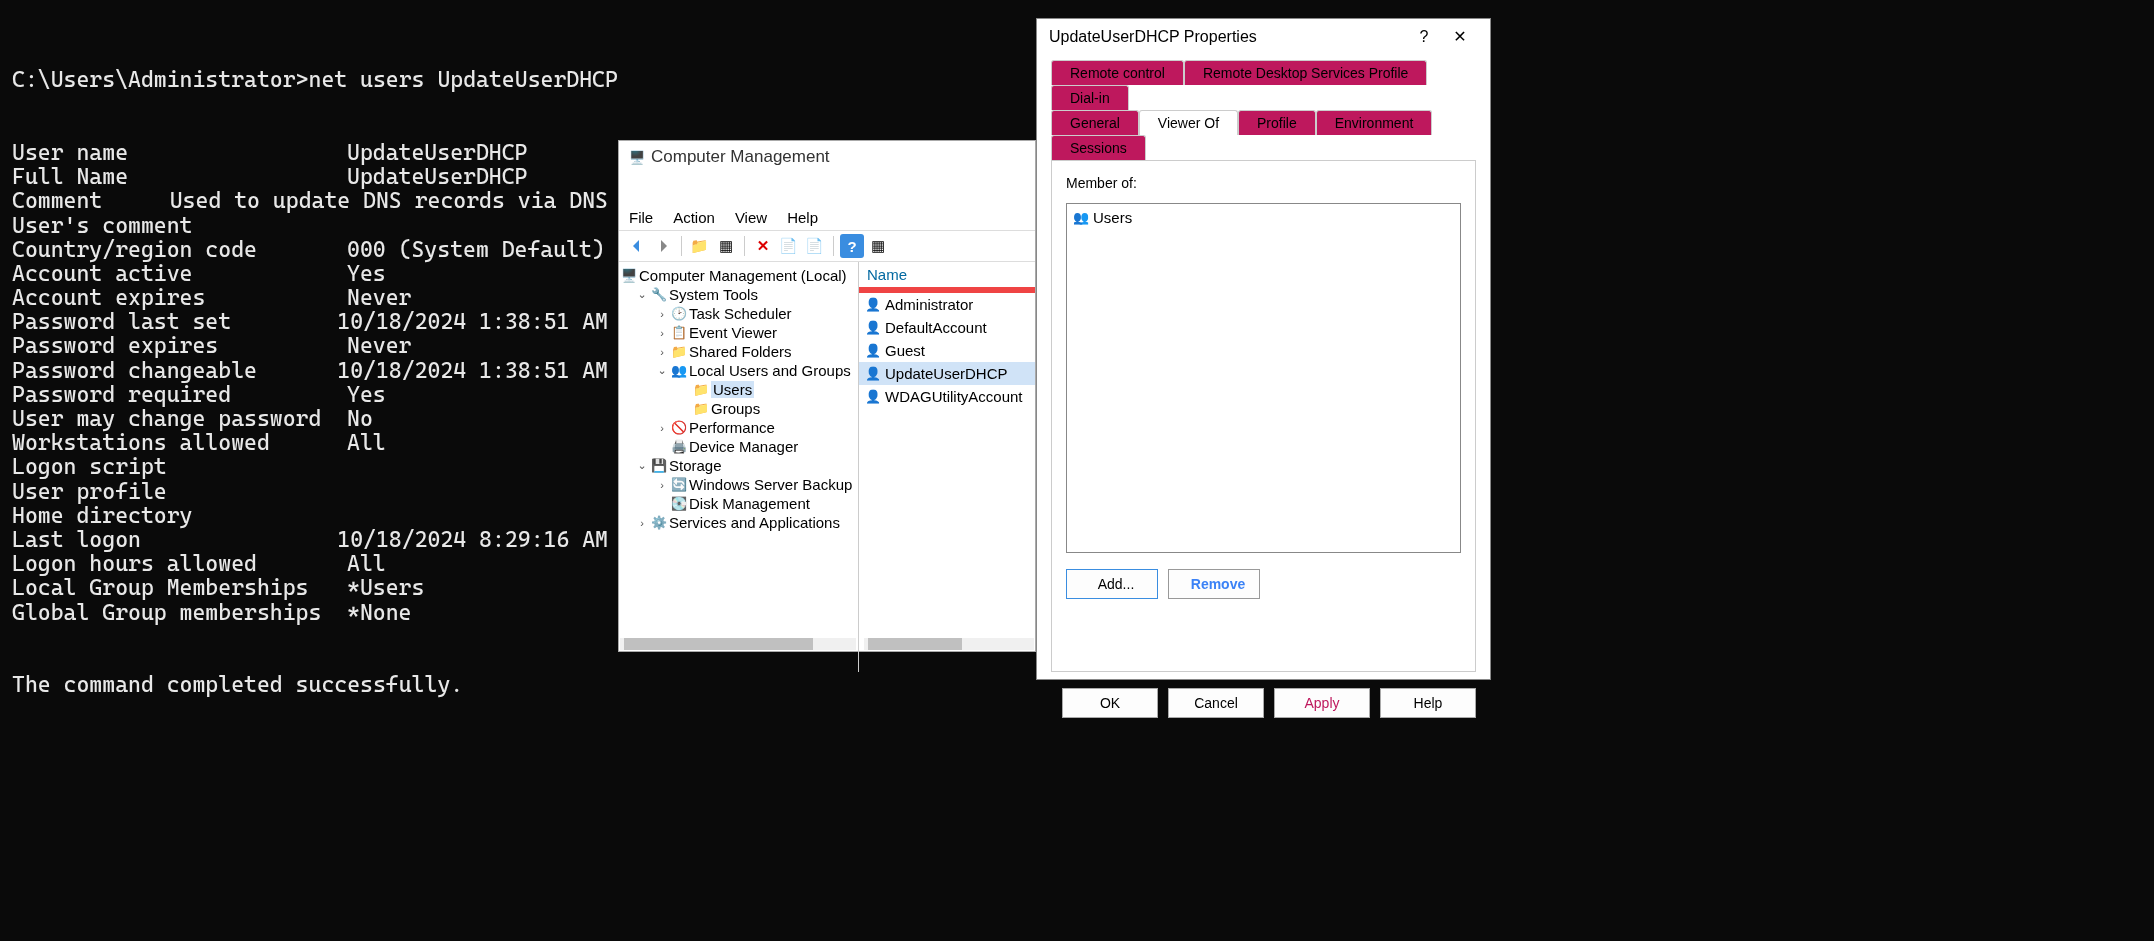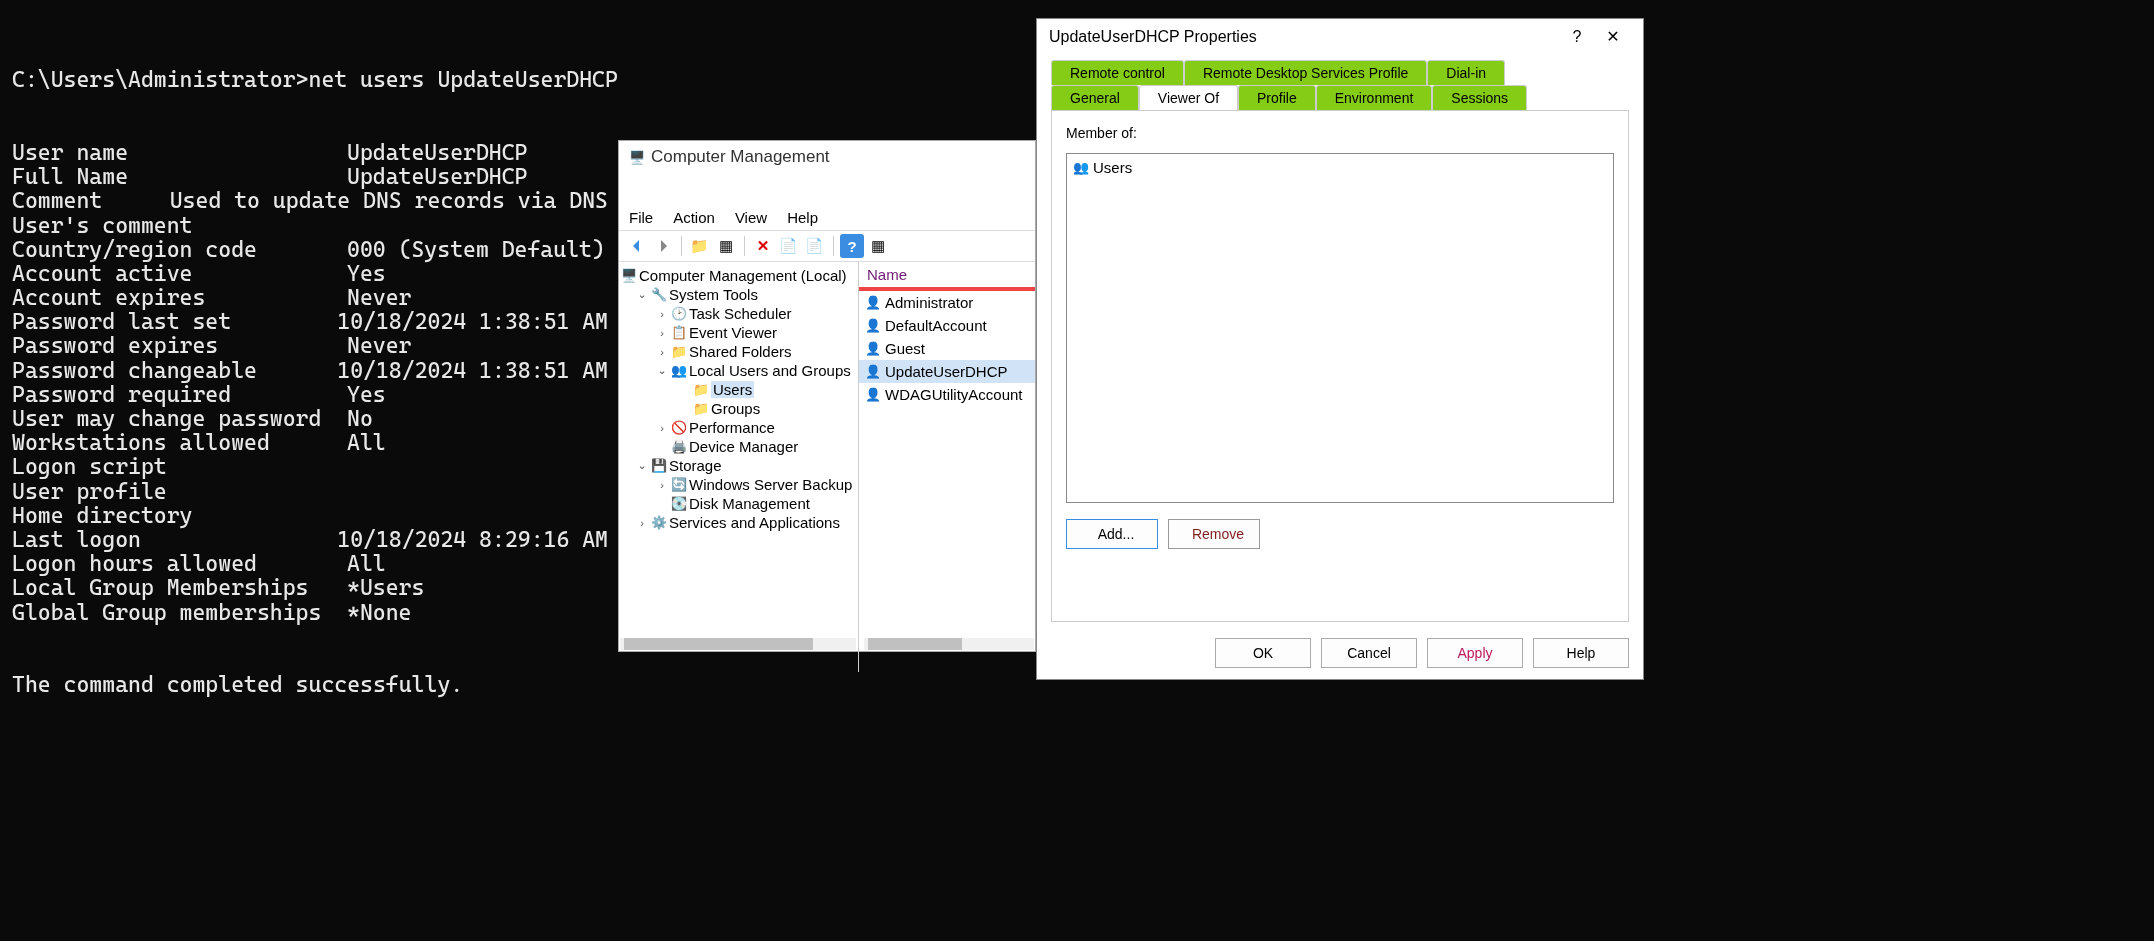--- a/index.html
+++ b/index.html
@@ -75,23 +75,23 @@
   border-right: 1px solid #ccc;
   padding: 4px 2px;
   overflow: hidden;
 }
 .cm-list {
   flex: 1;
   padding: 0;
 }
 .cm-list-header {
   padding: 4px 8px;
-  border-bottom: 4px solid #ef4444;
+  border-bottom: 6px solid #ef4444;
   font-weight: normal;
-  color: #701a75;
+  color: #0369a1;
 }
 .cm-list-item {
   padding: 3px 6px;
   display: flex;
   align-items: center;
   gap: 4px;
 }
 .cm-list-item.sel { background: #d0e3f7; }
 .tree-row {
   display: flex;
@@ -113,21 +113,21 @@
 }
 .scroll-thumb {
   height: 100%;
   background: #c0c0c0;
 }
 
 
 .prop-window {
   position: absolute;
   left: 1036px; top: 18px;
-  width: 608px;
+  width: 455px;
   height: 662px;
   background: #fff;
   border: 1px solid #888;
   font-size: 15px;
 }
 .prop-title {
   padding: 8px 12px;
   display: flex;
   align-items: center;
 }
@@ -137,21 +137,21 @@
 }
 .tabs {
   display: flex;
   flex-wrap: wrap;
   margin: 6px 14px 0 14px;
 }
 .tab {
   padding: 4px 18px;
   border: 1px solid #ccc;
   border-bottom: none;
-  background: #84cc16;
+  background: #be185d;
   font-size: 14px;
   cursor: default;
 }
 .tab.row1 { border-top-left-radius: 3px; border-top-right-radius: 3px; }
 .tab.active {
   background: #fff;
   position: relative;
   z-index: 2;
 }
 .tab-body {
@@ -181,21 +181,21 @@
   height: 30px;
   border: 1px solid #999;
   background: #fdfdfd;
   font-size: 14px;
   text-align: center;
   line-height: 28px;
   cursor: default;
   padding-left: 8px;
 }
 .btn.primary { border: 1px solid #3a8de0; }
-.btn.disabled { color: #7f1d1d; }
+.btn.disabled { color: #3b82f6; font-weight: bold; }
 .note {
   font-size: 13px;
   color: #222;
   flex: 1;
   margin-left: 10px;
 }
 .dlg-btn-row {
   display: flex;
   gap: 10px;
   justify-content: flex-end;

